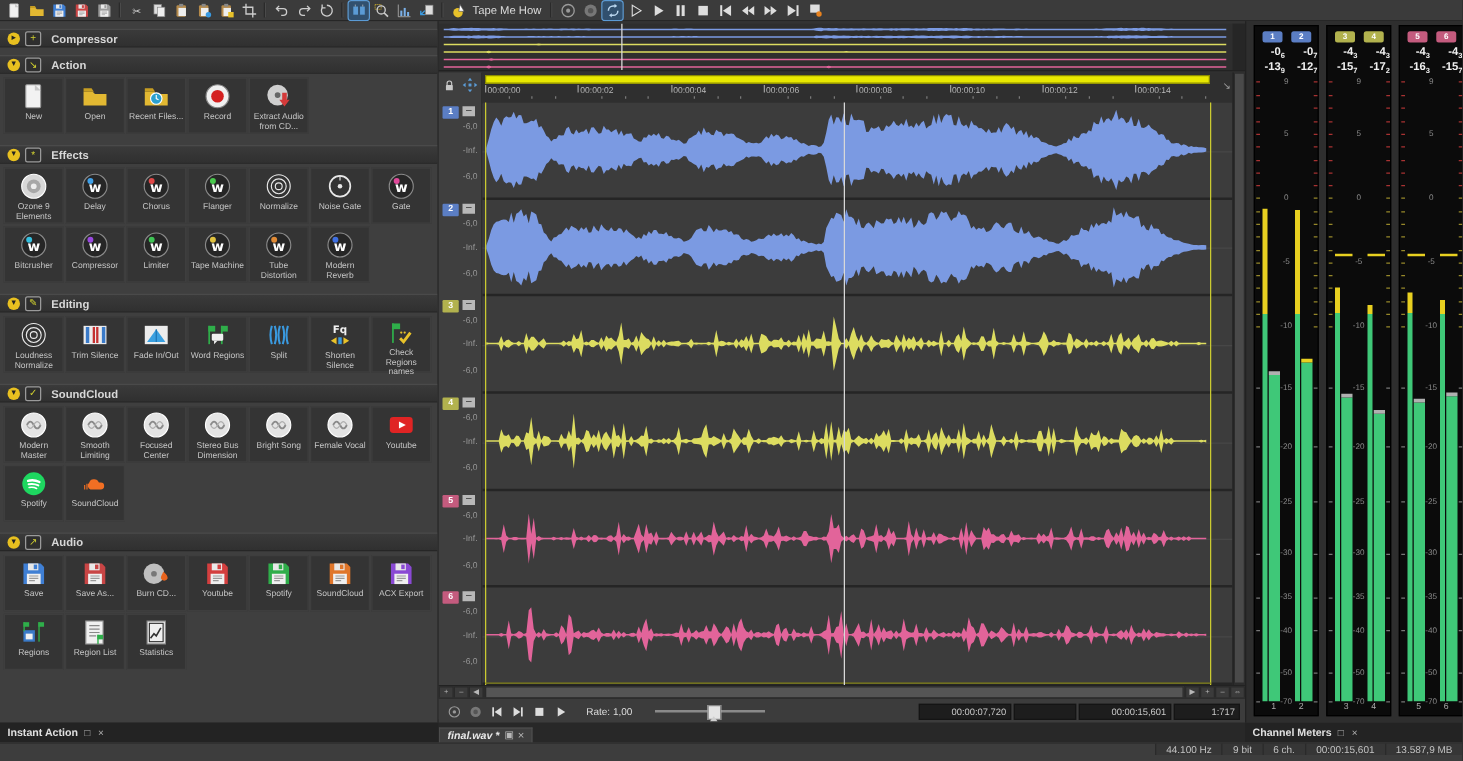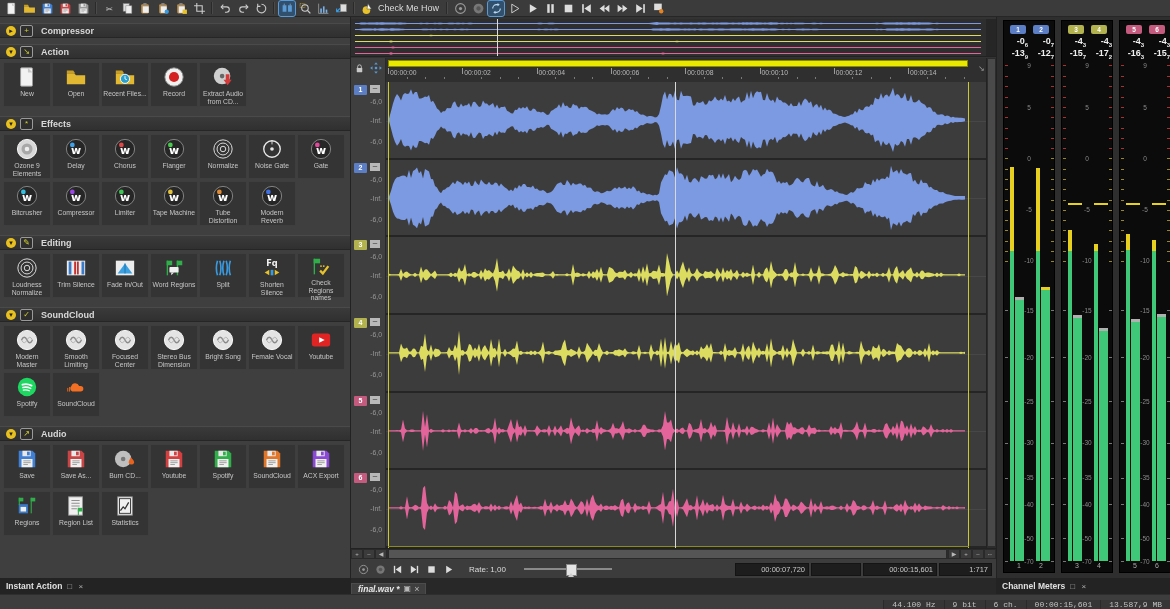--- a/index.html
+++ b/index.html
@@ -49,21 +49,21 @@
   .mbadge{position:absolute;width:16px;height:9px;border-radius:2px;color:#fff;font-size:6.5px;line-height:9px;text-align:center;font-weight:bold;top:4px;}
   .mval{position:absolute;color:#f0f0f0;font-weight:bold;font-size:9px;white-space:nowrap;}
   .mval sub{font-size:6px;}
   .mlabel{position:absolute;color:#8a8a8a;font-size:6.5px;width:14px;text-align:center;}
   .mchan-num{position:absolute;bottom:3px;color:#aaa;font-size:7px;width:20px;text-align:center;}
   
   .btab{position:absolute;top:578px;height:16px;background:#232323;display:flex;align-items:center;
         color:#e0e0e0;font-size:8.5px;font-weight:bold;padding-left:6px;box-sizing:border-box;}
   .btab .ticons{color:#b0b0b0;font-weight:normal;margin-left:5px;font-size:8px;letter-spacing:2px;}
   #statusbar{position:absolute;left:0;top:594px;width:1170px;height:15px;background:#3d3d3d;border-top:1px solid #2e2e2e;
-             display:flex;justify-content:flex-end;align-items:flex-end;box-sizing:border-box;font-family:Liberation Mono, monospace;}
+             display:flex;justify-content:flex-end;align-items:flex-start;box-sizing:border-box;}
   .stseg{background:#363636;border-left:1px solid #2a2a2a;color:#c2c2c2;font-size:8px;display:flex;
          align-items:center;justify-content:center;padding:0 8px;white-space:nowrap;}
 </style>
 </head>
 <body>
 
 <div id="app">
 
   <div id="toolbar">
       <div class="tbtn">
@@ -193,21 +193,21 @@
           <path d="M3 18l6-6M3 12v6h6" stroke="#3a9ae0" stroke-width="2" fill="none"></path>
         </svg>
       </div>
       <div class="tsep"></div>
       <div class="tbtn">
         <svg width="13" height="13" viewBox="0 0 24 24" style="display:block" font-family="DejaVu Sans">
           <circle cx="10" cy="15" r="7" fill="#e8c22a"></circle>
           <path d="M13 3l6 10h-8z" fill="#fff" stroke="#555"></path>
         </svg>
       </div>
-      <span class="tlabel">Check Me How</span>
+      <span class="tlabel">Tape Me How</span>
       <div class="tsep"></div>
       <div class="tbtn">
         <svg width="13" height="13" viewBox="0 0 24 24" style="display:block" font-family="DejaVu Sans">
           <circle cx="12" cy="12" r="9" fill="none" stroke="#999" stroke-width="2"></circle>
           <circle cx="12" cy="12" r="3" fill="#999"></circle>
         </svg>
       </div>
       <div class="tbtn">
         <svg width="13" height="13" viewBox="0 0 24 24" style="display:block" font-family="DejaVu Sans">
           <circle cx="12" cy="12" r="9" fill="#777"></circle>

